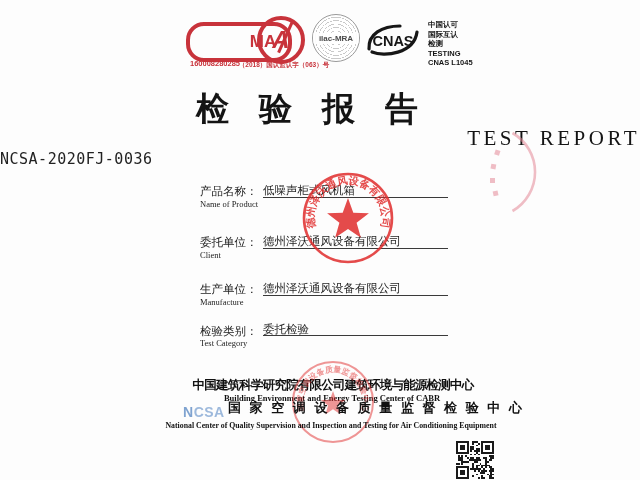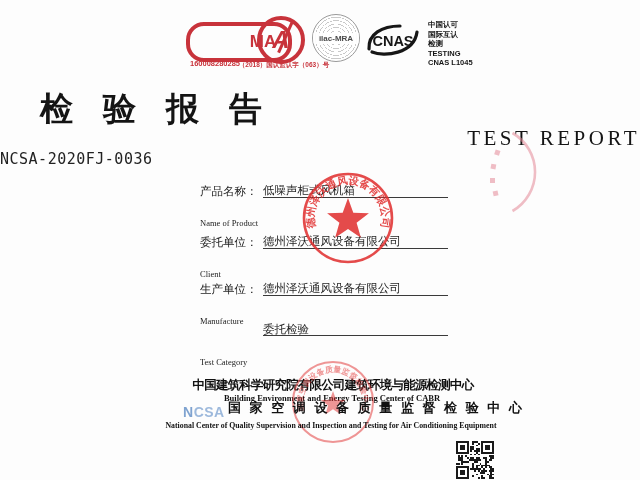--- a/index.html
+++ b/index.html
@@ -19,29 +19,29 @@
   .cal-a{font-weight:bold;font-size:24px;color:#c8333b;font-style:italic;line-height:1;}
   .cal-slash{left:284px;top:20px;width:2.5px;height:34px;background:#c8333b;transform:rotate(24deg);}
   .cal-caption{left:238px;top:61px;width:92px;text-align:center;font-size:6.5px;color:#c8333b;font-weight:bold;white-space:nowrap;}
   .ilac-circle{left:312px;top:14px;width:46px;height:46px;border-radius:50%;border:1px solid #9a9a9a;
     background:repeating-radial-gradient(circle at 50% 50%, #c9c9c9 0 0.7px, #ffffff 0.7px 3.4px);
     display:flex;align-items:center;justify-content:center;overflow:hidden;}
   .ilac-band{background:rgba(255,255,255,0.92);width:100%;text-align:center;font-size:8px;font-weight:bold;color:#4a4a4a;padding:1px 0;}
   .cnas-box{left:366px;top:22px;width:54px;height:36px;}
   .cnas-side{left:428px;top:20px;width:64px;font-size:7.5px;font-weight:bold;line-height:9.6px;color:#161616;}
   
-  .title-zh{left:0;top:87px;width:604px;font-size:33px;font-weight:bold;
+  .title-zh{left:0;top:87px;width:604px;text-align:center;font-size:33px;font-weight:bold;
     letter-spacing:30px;text-indent:40px;color:#141414;}
   .title-en{left:0;top:126px;width:640px;text-align:right;font-size:21px;letter-spacing:3.5px;
     font-family:"Liberation Serif","DejaVu Serif",serif;color:#141414;}
   .report-no{left:0;top:150px;width:640px;font-size:15px;letter-spacing:0.5px;
     font-family:"DejaVu Sans Mono","Liberation Mono",monospace;color:#222;}
   
   .lbl-zh{left:200px;width:90px;font-size:11.5px;color:#222;}
-  .lbl-en{left:200px;width:110px;font-size:8.5px;font-family:"Liberation Serif","DejaVu Serif",serif;color:#222;margin-top:19px;}
+  .lbl-en{left:200px;width:110px;font-size:8.5px;font-family:"Liberation Serif","DejaVu Serif",serif;color:#222;}
   .f-line{left:263px;width:185px;height:1px;background:#3a3a3a;}
   .f-value{left:263px;width:185px;text-align:left;font-size:11.5px;color:#1e1e1e;white-space:nowrap;}
   
   .org-zh{left:0;top:377px;width:666px;text-align:center;font-size:12.5px;font-weight:bold;letter-spacing:-0.8px;color:#111;}
   .org-en{left:0;top:393px;width:664px;text-align:center;font-size:8.5px;font-weight:bold;
     font-family:"Liberation Serif","DejaVu Serif",serif;color:#111;}
   .ncsa-logo{left:183px;top:404px;font-size:14px;font-weight:bold;color:#9db9dc;letter-spacing:0.5px;text-align:center;}
   .ncsa-logo .n1{color:#7fa3d0;}
   .center-zh{left:228px;top:399px;width:232px;text-align:center;font-size:13px;font-weight:bold;letter-spacing:2.5px;color:#111;white-space:nowrap;}
   .center-en{left:0;top:421px;width:662px;text-align:center;font-size:7.8px;font-weight:bold;
@@ -100,20 +100,21 @@
   <div class="abs lbl-zh" style="top:235px">委托单位：</div>
   <div class="abs lbl-en" style="top:250px">Client</div>
   <div class="abs f-value" style="top:234px">德州泽沃通风设备有限公司</div>
   <div class="abs f-line" style="top:248px"></div>
 
   <div class="abs lbl-zh" style="top:282px">生产单位：</div>
   <div class="abs lbl-en" style="top:297px">Manufacture</div>
   <div class="abs f-value" style="top:281px">德州泽沃通风设备有限公司</div>
   <div class="abs f-line" style="top:295px"></div>
 
+  <div class="abs lbl-zh" style="top:324px">检验类别：</div>
   <div class="abs lbl-en" style="top:338px">Test Category</div>
   <div class="abs f-value" style="top:322px">委托检验</div>
   <div class="abs f-line" style="top:335px"></div>
 
   <svg class="abs stamp-main" width="140" height="140" viewBox="0 0 140 140">
     <defs>
       <path id="arcMain" d="M 38,81.6 A 34,34 0 1 1 102,81.6" fill="none"></path>
     </defs>
     <circle cx="70" cy="70" r="44" fill="none" stroke="#e12f2f" stroke-width="2.6"></circle>
     <polygon points="70,50 75.3,64.7 90.9,65.2 78.6,74.8 82.9,89.8 70,81 57.1,89.8 61.4,74.8 49.1,65.2 64.7,64.7" fill="#e12f2f"></polygon>

